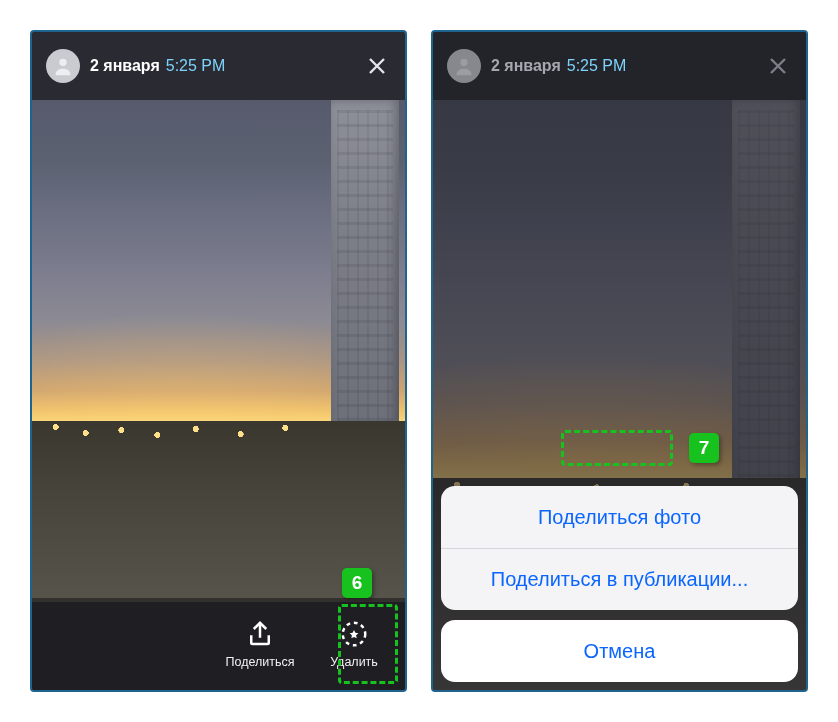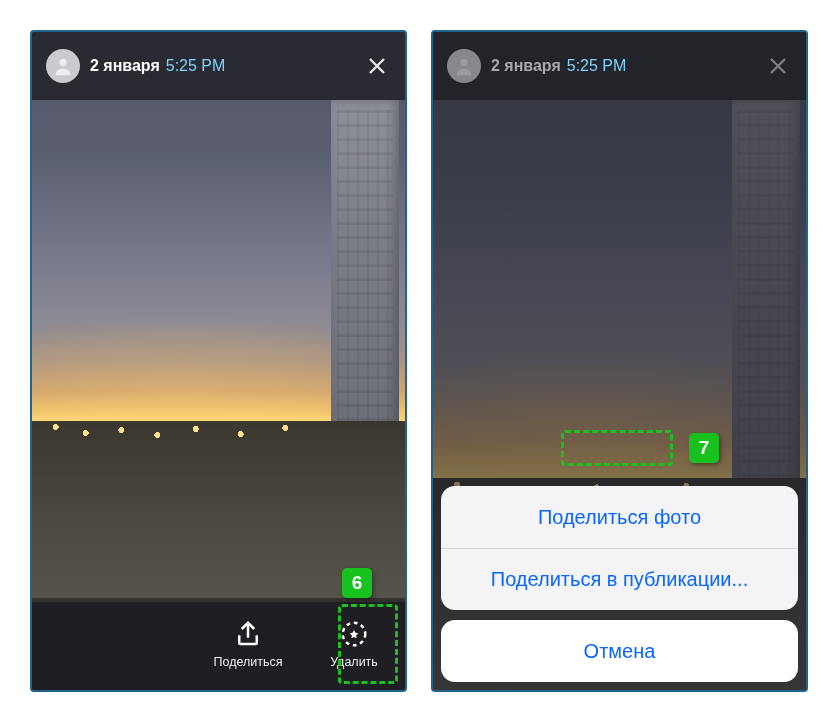--- a/index.html
+++ b/index.html
@@ -115,21 +115,21 @@
       radial-gradient(circle 3px at 85% 42%, #ffe08a 99%, transparent);
     filter: blur(.4px);
   }
 
   
   .actions {
     position:absolute; left:0; right:0; bottom:0; height:92px;
     background: rgba(20,20,24,0.55);
     display:flex; justify-content:flex-end; align-items:center;
     padding: 0 16px;
-    gap: 36px;
+    gap: 24px;
     color:#fff;
   }
   .act {
     display:flex; flex-direction:column; align-items:center; gap:6px;
     min-width:70px;
   }
   .act .ic { width:30px; height:30px; display:flex; align-items:center; justify-content:center; }
   .act .ic svg { stroke:#fff; fill:none; stroke-width:2; }
   .act .lbl { font-size:12.5px; color:#f1f1f3; font-weight:500; }
 

